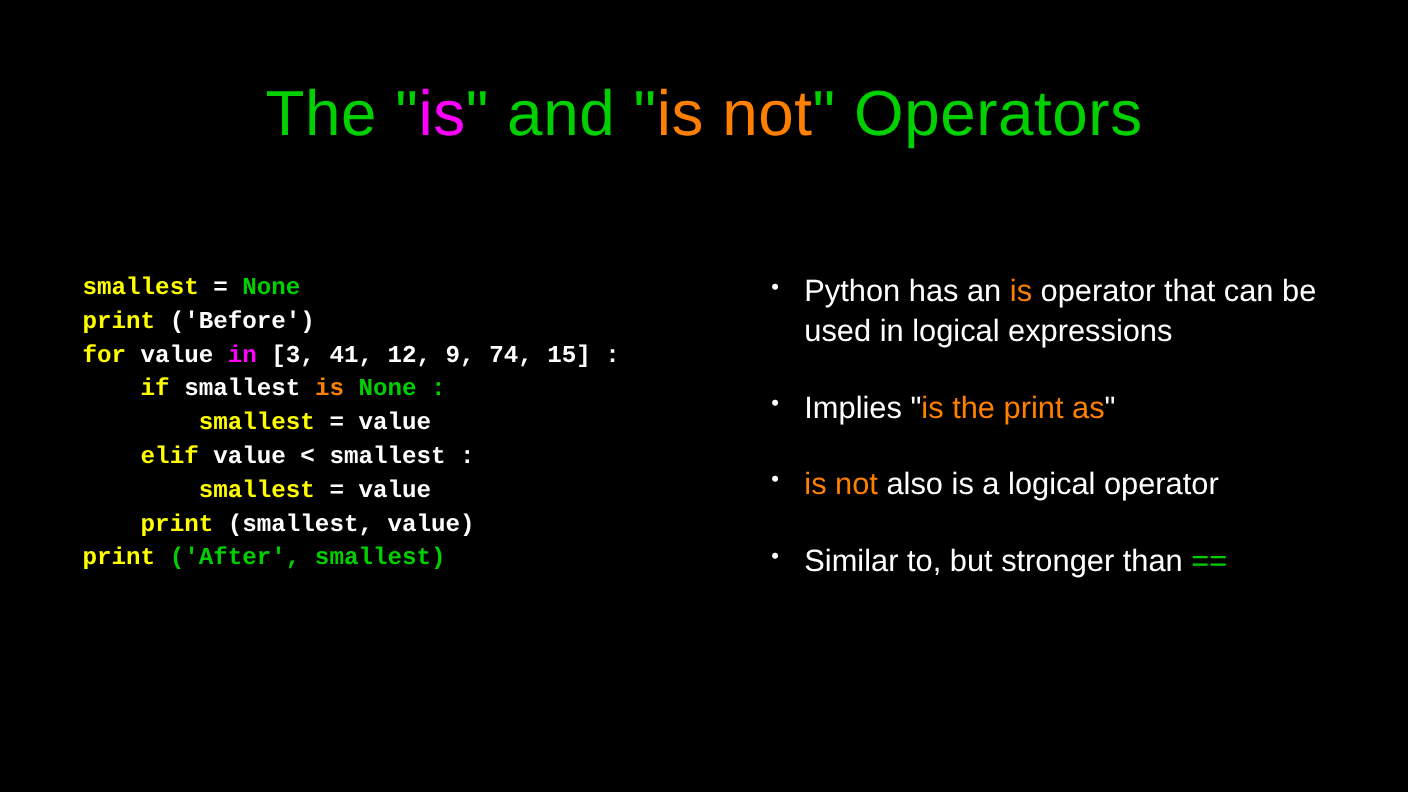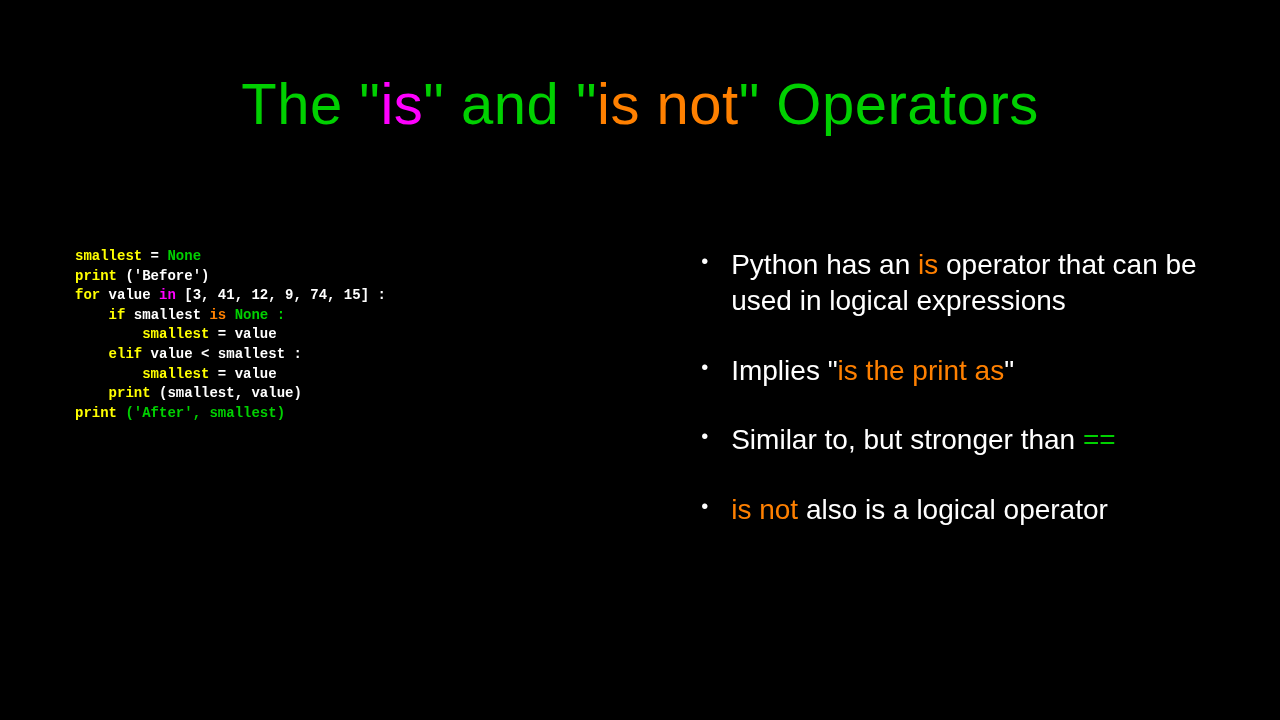--- a/index.html
+++ b/index.html
@@ -35,21 +35,21 @@
     margin-top: 110px;
   }
   .left {
     width: 54%;
     padding-left: 75px;
     box-sizing: border-box;
   }
   pre.code {
     margin: 0;
     font-family: "Courier New", Courier, monospace;
-    font-size: 14px;
+    font-size: 22px;
     font-weight: bold;
     line-height: 1.4;
     white-space: pre;
   }
   .kw   { color: #ffff00; }  
   .var  { color: #ffffff; }  
   .none { color: #00d000; }  
   .in   { color: #ff00ff; }  
   .is   { color: #ff8000; }  
   .right {
@@ -108,22 +108,22 @@
 
     <div class="right">
       <ul class="bullets">
         <li>
           <span>Python has an </span><span class="t-orange">is</span><span> operator that can be used in logical expressions</span>
         </li>
         <li>
           <span>Implies "</span><span class="t-orange">is the print as</span><span>"</span>
         </li>
         <li>
-          <span>Similar to, but stronger than </span><span class="t-green">==</span>
+          <span class="t-orange">is not</span><span>  also is a logical operator</span>
         </li>
         <li>
-          <span class="t-orange">is not</span><span>  also is a logical operator</span>
+          <span>Similar to, but stronger than </span><span class="t-green">==</span>
         </li>
       </ul>
     </div>
 
   </div>
 </div>
 
 </body></html>

